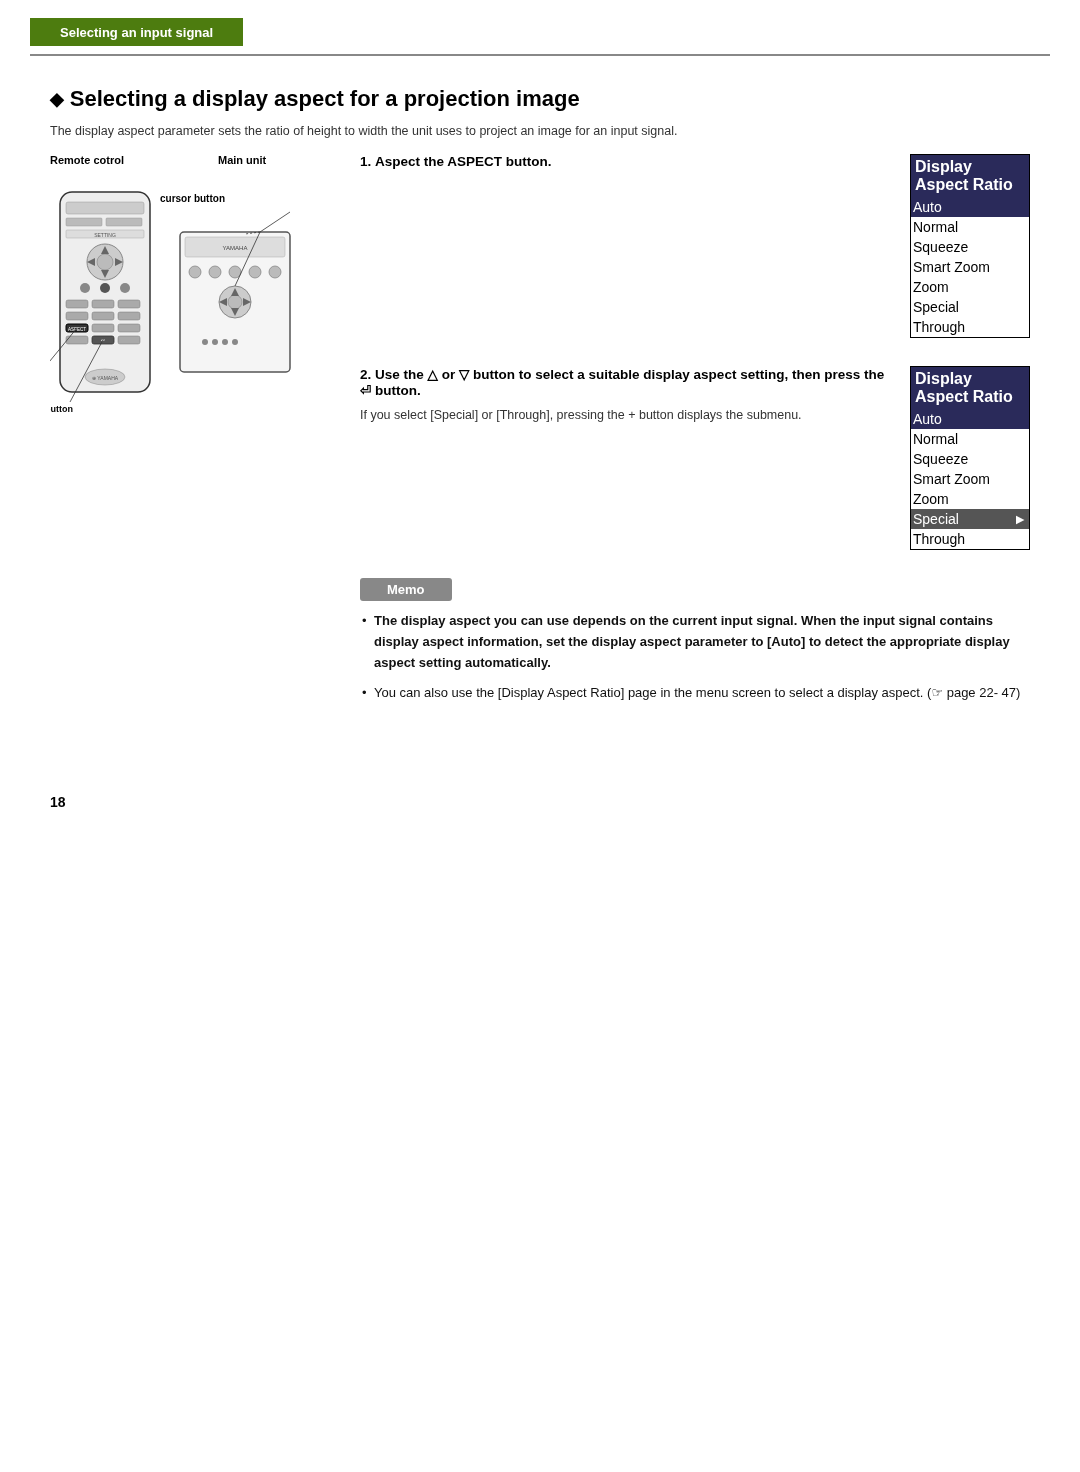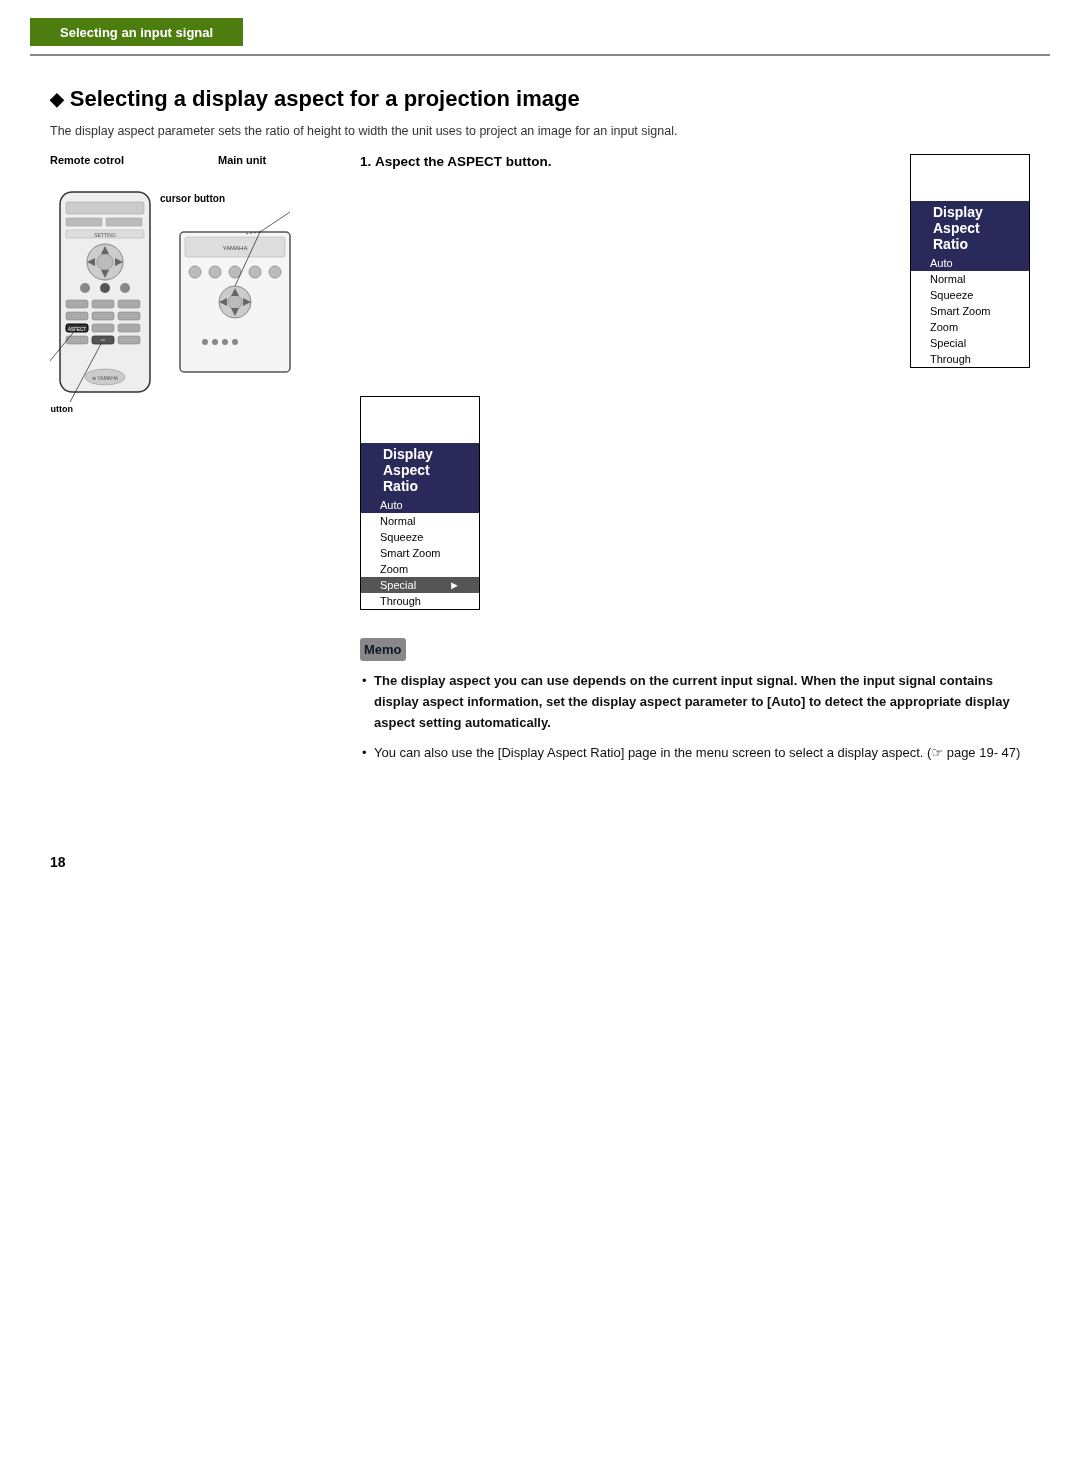--- a/index.html
+++ b/index.html
@@ -114,28 +114,27 @@
 
     
     .aspect-menu {
       border: 1.5px solid #000;
       width: 120px;
       flex-shrink: 0;
     }
     .aspect-menu-header {
       background: #2a2a5a;
       color: #fff;
+      font-size: 16px;
+      font-weight: bold;
+      padding: 3px 4px;
+    }
+    .aspect-menu-item {
       font-size: 14px;
-      font-weight: bold;
-      padding: 3px 22px;
-      margin-top: 46px;
-    }
-    .aspect-menu-item {
-      font-size: 11px;
-      padding: 2px 19px;
+      padding: 2px 2px;
       background: #fff;
       color: #000;
     }
     .aspect-menu-item.selected {
       background: #2a2a5a;
       color: #fff;
     }
     .aspect-menu-item.highlighted {
       background: #555;
       color: #fff;
@@ -143,24 +142,24 @@
       justify-content: space-between;
       align-items: center;
     }
 
     
     .memo-box {
       margin-top: 20px;
     }
     .memo-header {
       background: #888;
-      color: #0f172a;
+      color: #ffffff;
       font-size: 13px;
       font-weight: bold;
-      padding: 4px 4px;
+      padding: 4px 27px;
       display: inline-block;
       border-radius: 3px;
       margin-bottom: 10px;
     }
     .memo-item {
       font-size: 13px;
       line-height: 1.6;
       color: #111;
       margin-bottom: 10px;
       padding-left: 14px;
@@ -310,20 +309,26 @@
           <div class="aspect-menu-item">Normal</div>
           <div class="aspect-menu-item">Squeeze</div>
           <div class="aspect-menu-item">Smart Zoom</div>
           <div class="aspect-menu-item">Zoom</div>
           <div class="aspect-menu-item">Special</div>
           <div class="aspect-menu-item">Through</div>
         </div>
       </div>
 
       <div class="step-block">
+        <div class="step-text-area">
+          <div class="step-number-title">
+            <span>2.</span>&nbsp;<span>Use the △ or ▽ button to select a suitable display aspect setting, then press the ⏎ button.</span>
+          </div>
+          <div class="step-desc">If you select [Special] or [Through], pressing the + button displays the submenu.</div>
+        </div>
 
         <div class="aspect-menu">
           <div class="aspect-menu-header">Display Aspect Ratio</div>
           <div class="aspect-menu-item selected">Auto</div>
           <div class="aspect-menu-item">Normal</div>
           <div class="aspect-menu-item">Squeeze</div>
           <div class="aspect-menu-item">Smart Zoom</div>
           <div class="aspect-menu-item">Zoom</div>
           <div class="aspect-menu-item highlighted">
             <span>Special</span>
@@ -332,21 +337,21 @@
           <div class="aspect-menu-item">Through</div>
         </div>
       </div>
 
       <div class="memo-box">
         <div class="memo-header">Memo</div>
         <div class="memo-item">
           <strong>The display aspect you can use depends on the current input signal. When the input signal contains display aspect information, set the display aspect parameter to [Auto] to detect the appropriate display aspect setting automatically.</strong>
         </div>
         <div class="memo-item">
-          You can also use the [Display Aspect Ratio] page in the menu screen to select a display aspect. (☞ page 19- 47)
+          You can also use the [Display Aspect Ratio] page in the menu screen to select a display aspect. (☞ page 22- 47)
         </div>
       </div>
 
     </div>
   </div>
 
   <div style="position: relative; margin-top: 80px;">
     <span class="page-number" style="position: static; display: block; font-weight: bold; font-size: 14px;">18</span>
   </div>
 

